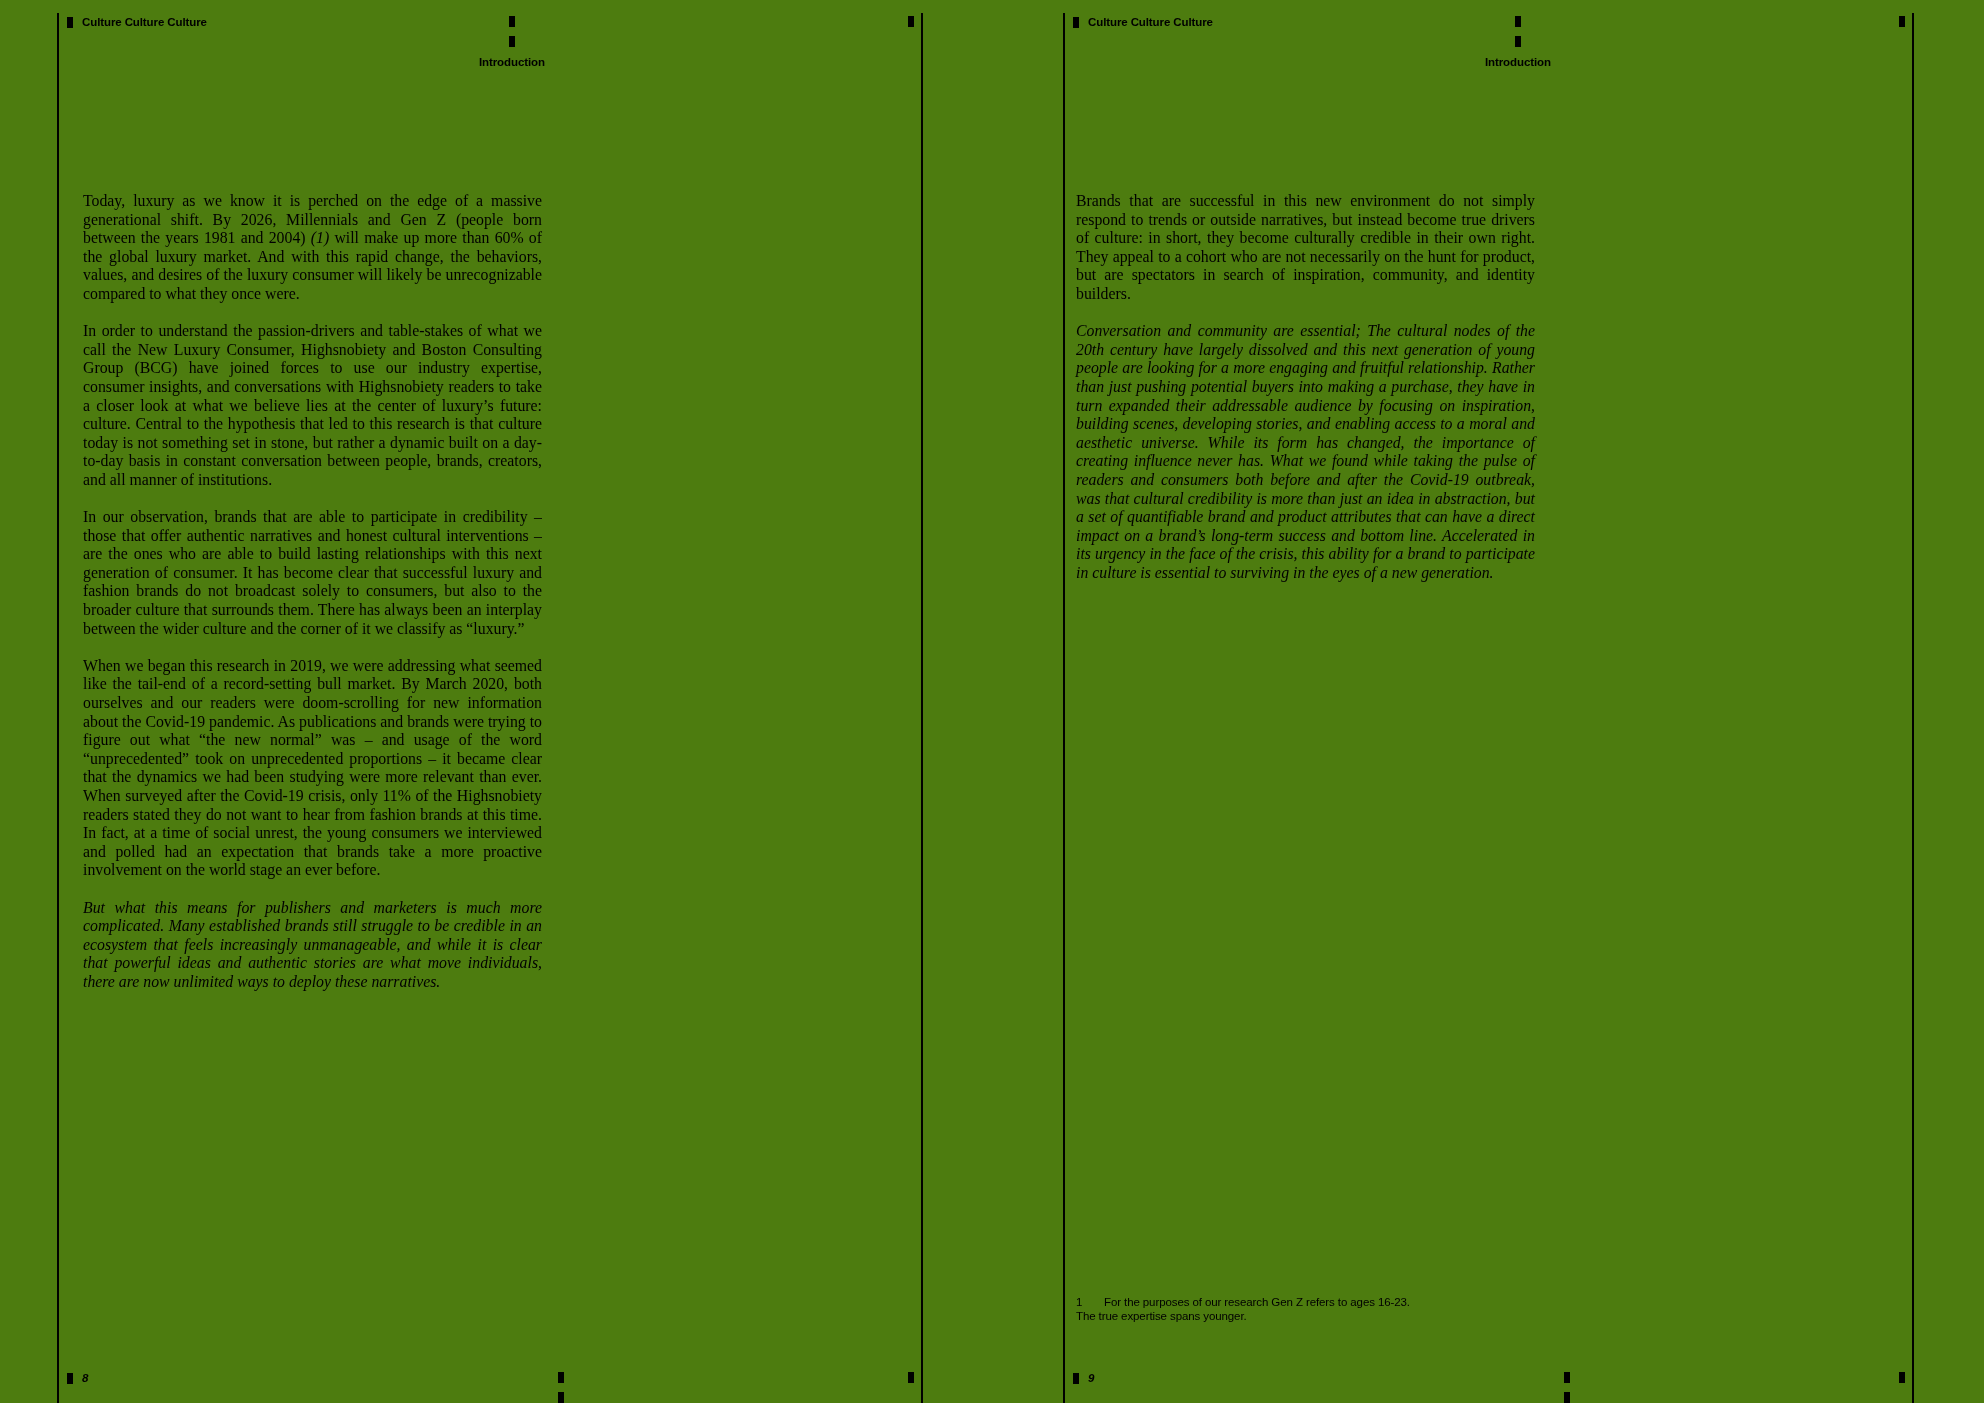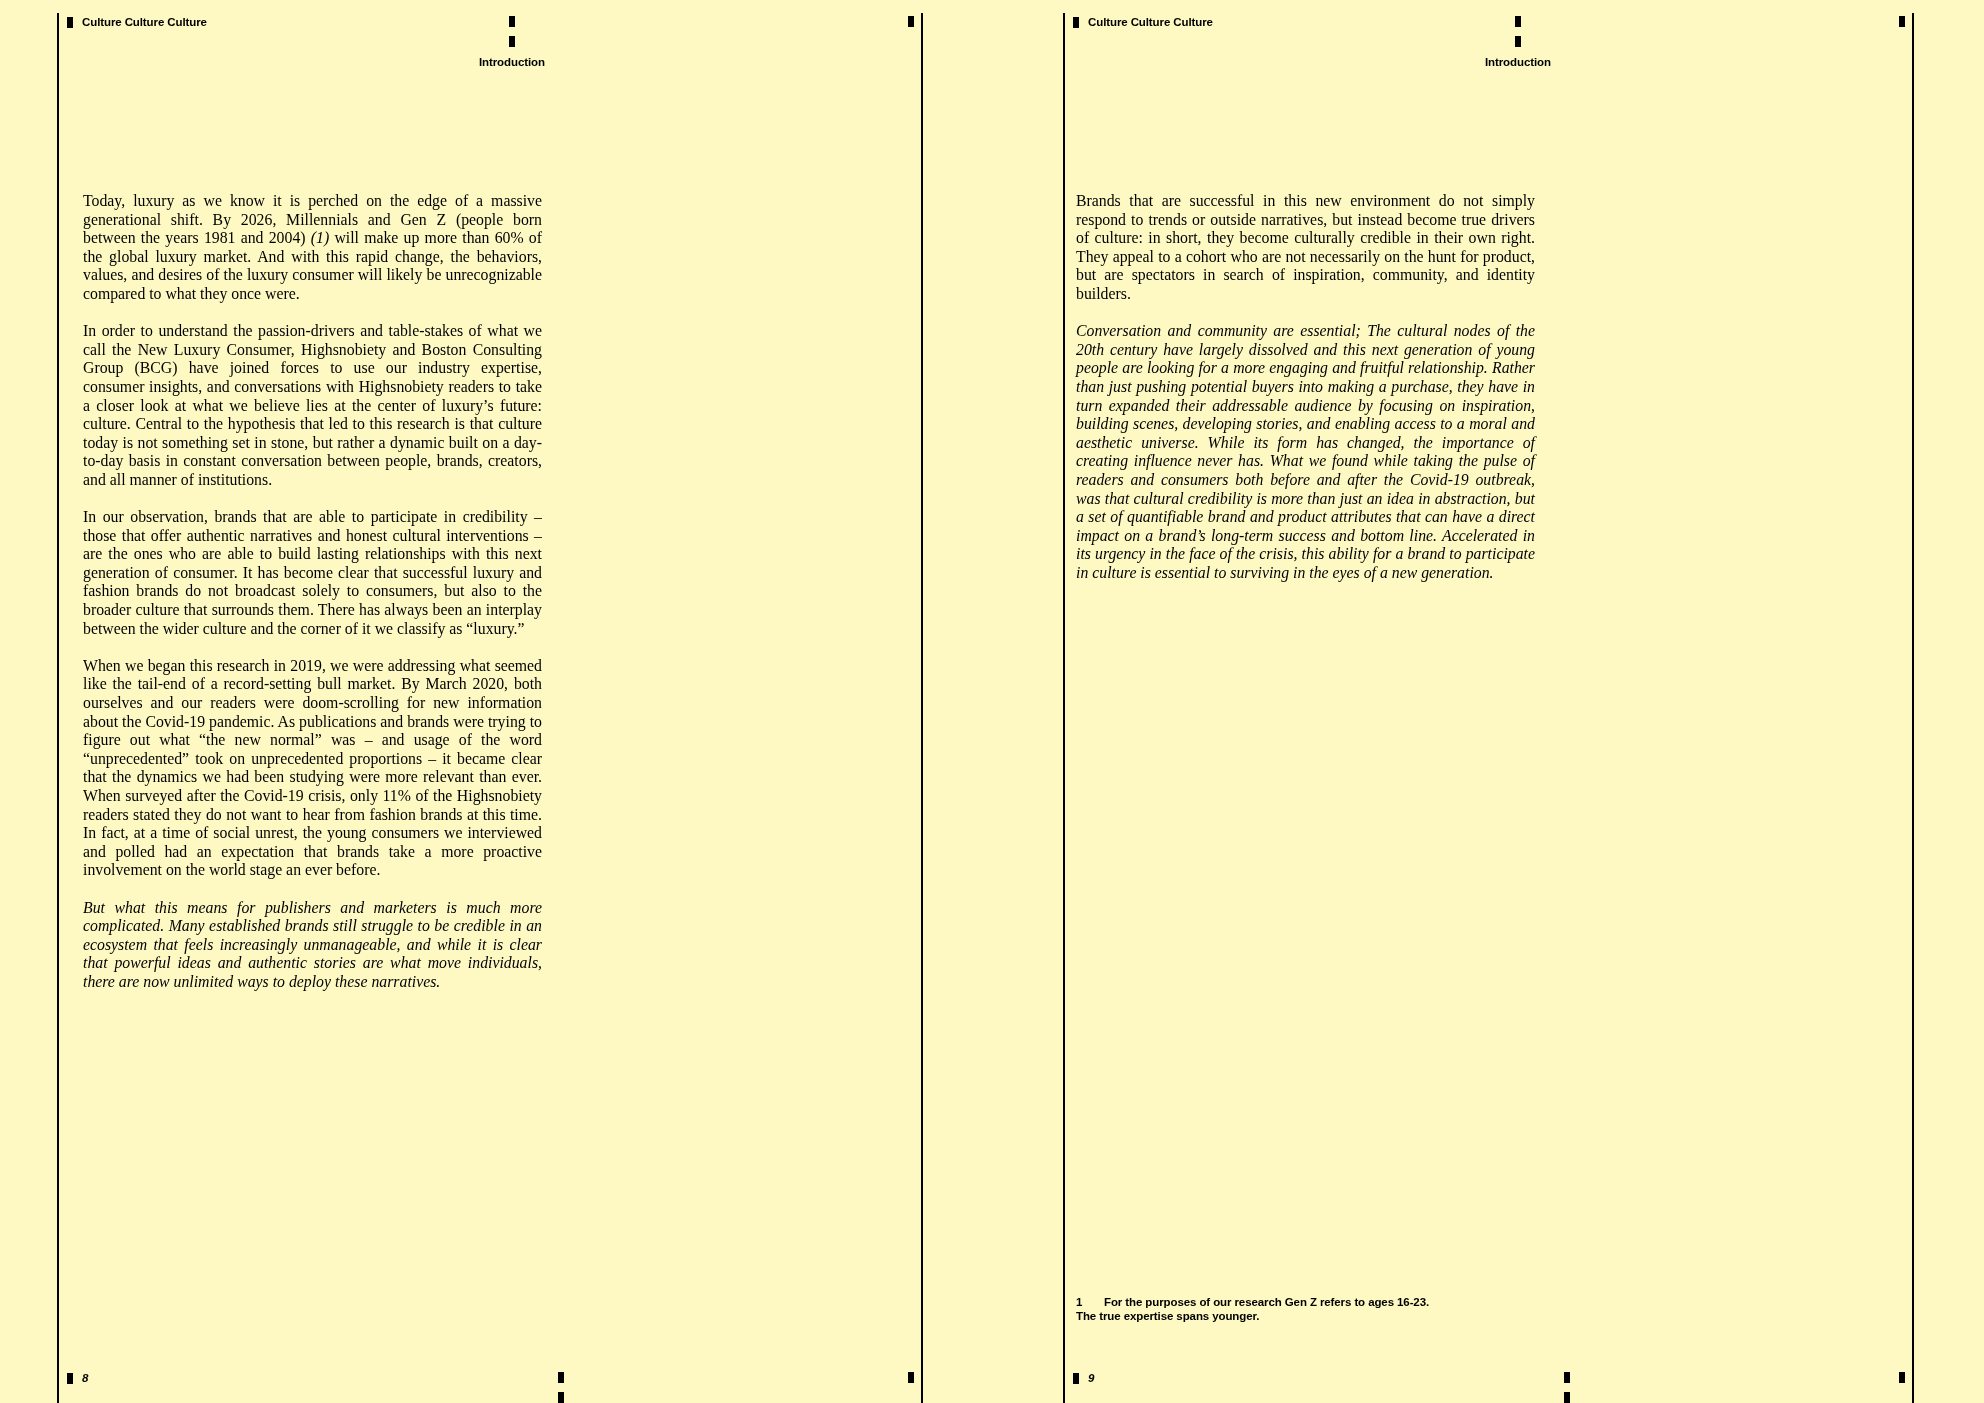--- a/index.html
+++ b/index.html
@@ -4,21 +4,21 @@
 <style>
   html, body {
     margin: 0;
     padding: 0;
     background: #ffffff;
   }
   .canvas {
     position: relative;
     width: 1984px;
     height: 1403px;
-    background: #fef9c3;
+    background: #4d7c0f;
     color: #000;
     font-family: "Liberation Sans", sans-serif;
     overflow: hidden;
   }
   .page {
     position: absolute;
     top: 0;
     height: 1403px;
   }
   #page1 { left: 57px;  width: 866px; }
@@ -92,21 +92,21 @@
   #page2 .bodycol { left: 13px; }
   .bodycol p { margin: 0 0 18.6px 0; }
   .bodycol p:last-child { margin-bottom: 0; font-style: italic; }
   .ref-italic { font-style: italic; }
 
   .footnote {
     position: absolute;
     left: 13px;
     top: 1296px;
     width: 480px;
-    font-weight: bold;
+    font-weight: normal;
     font-size: 11.5px;
     line-height: 13.5px;
     letter-spacing: -0.1px;
   }
   .fn-num {
     display: inline-block;
     width: 28px;
   }
 </style>
 </head>

